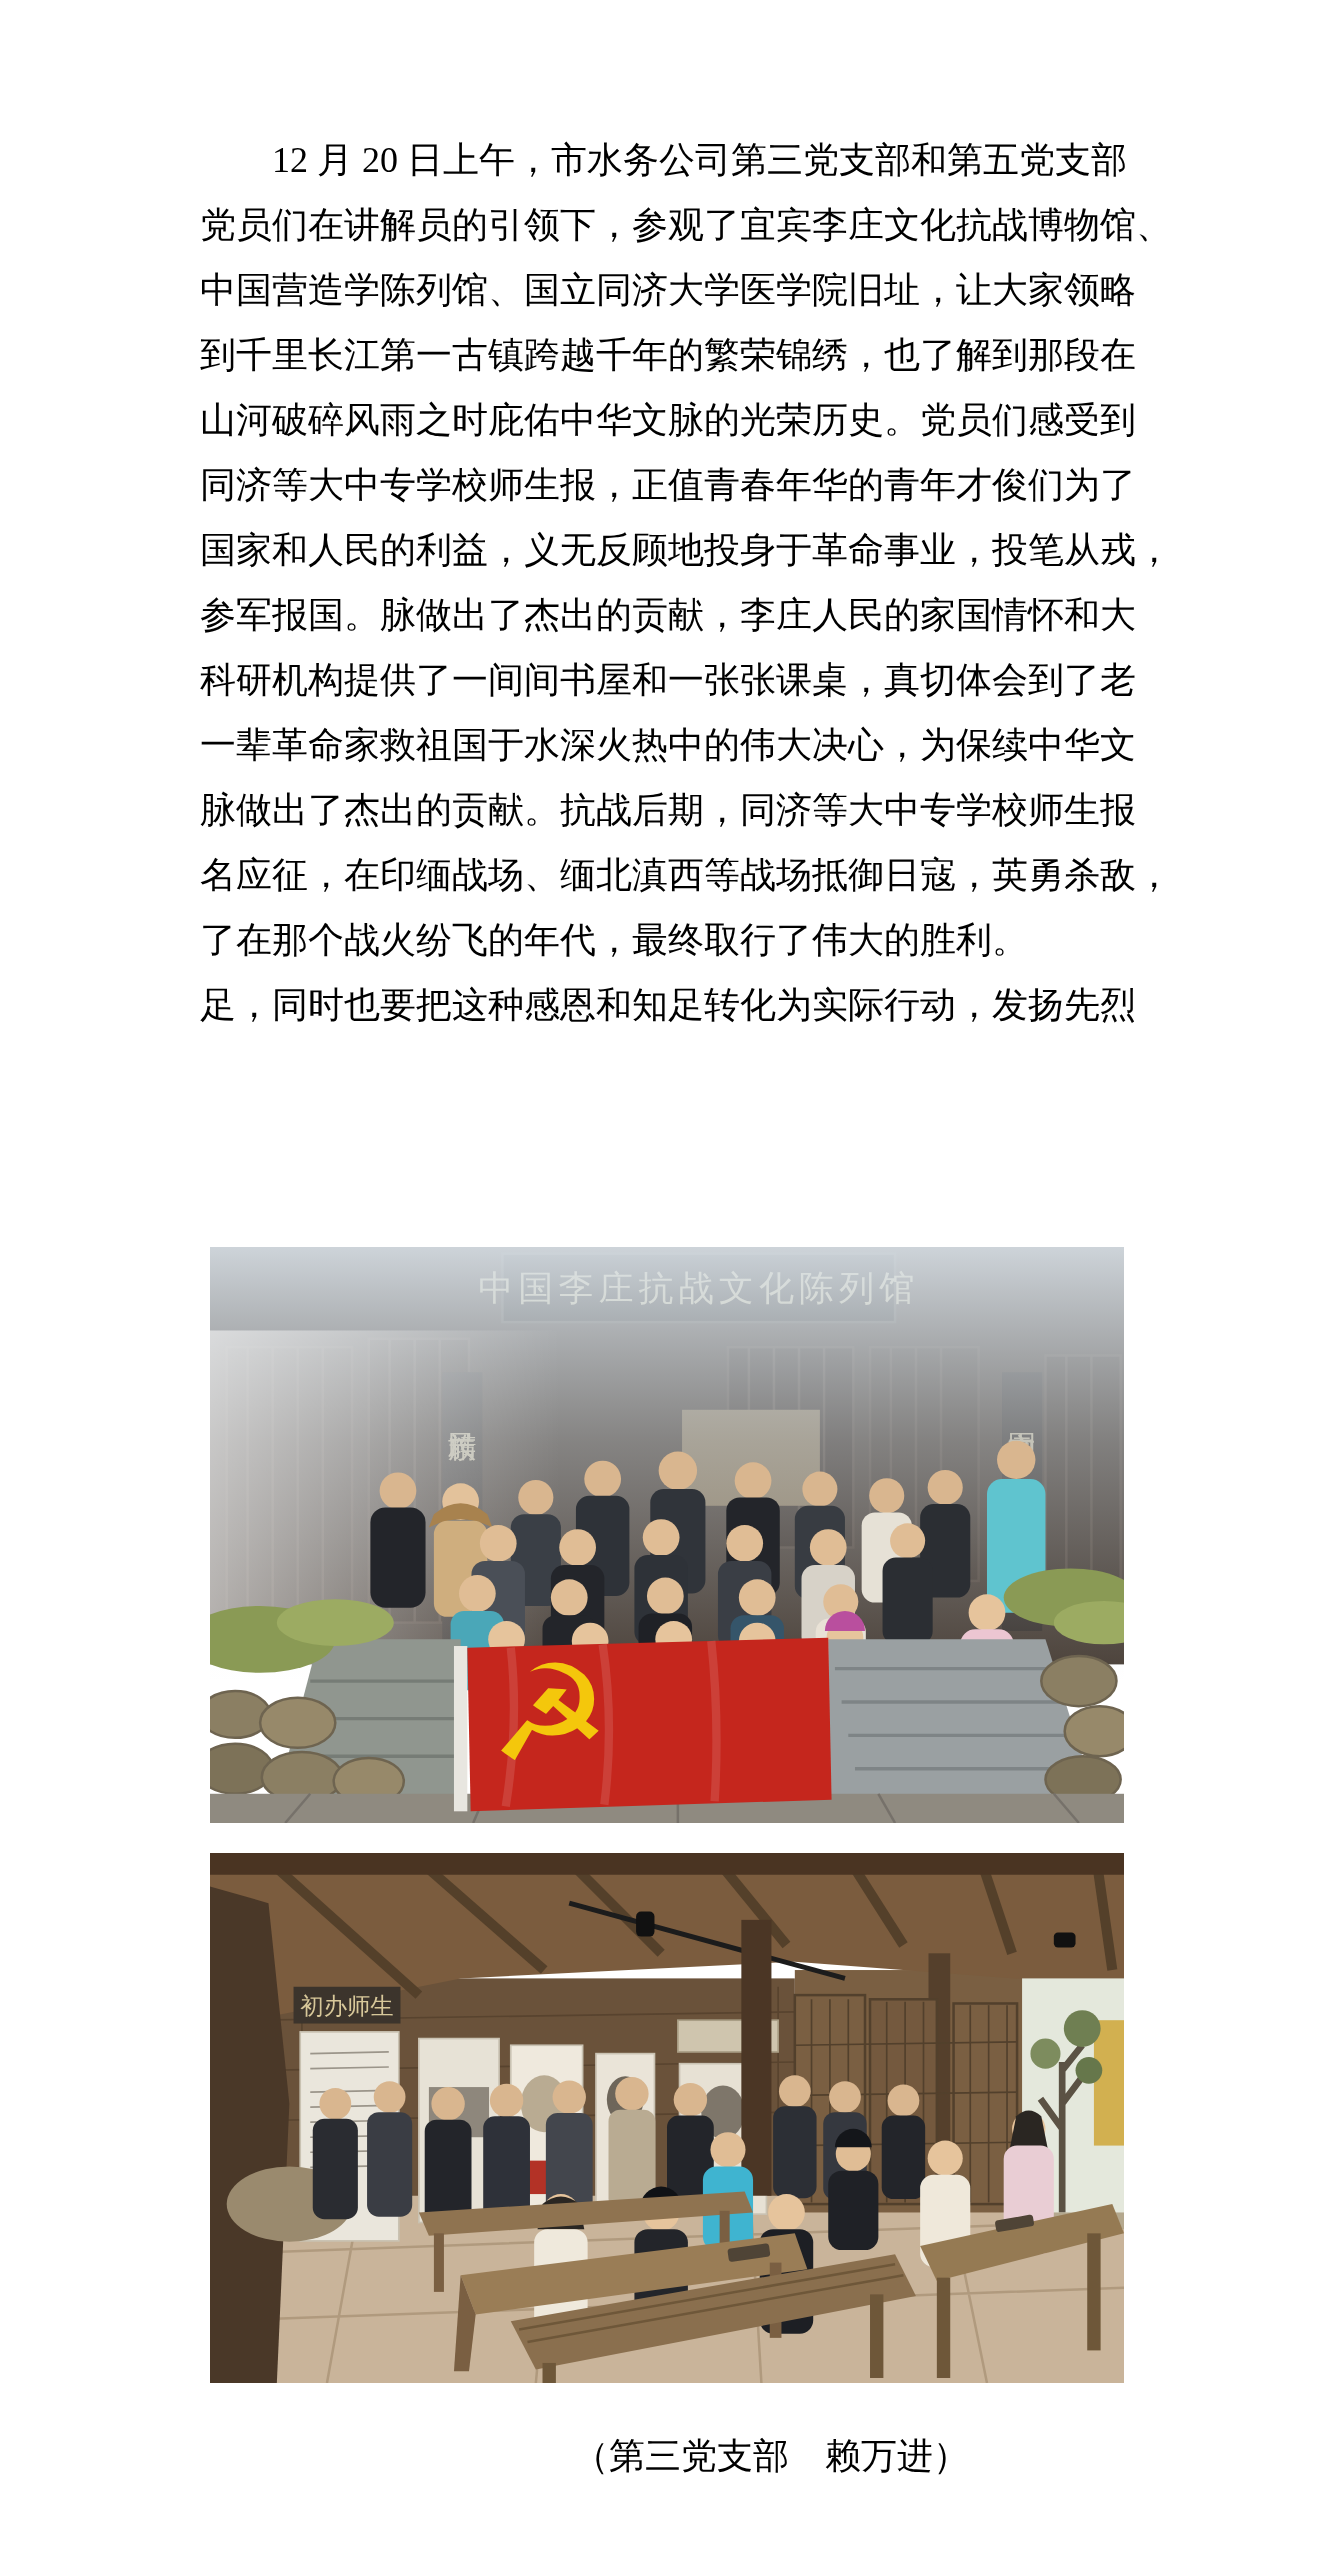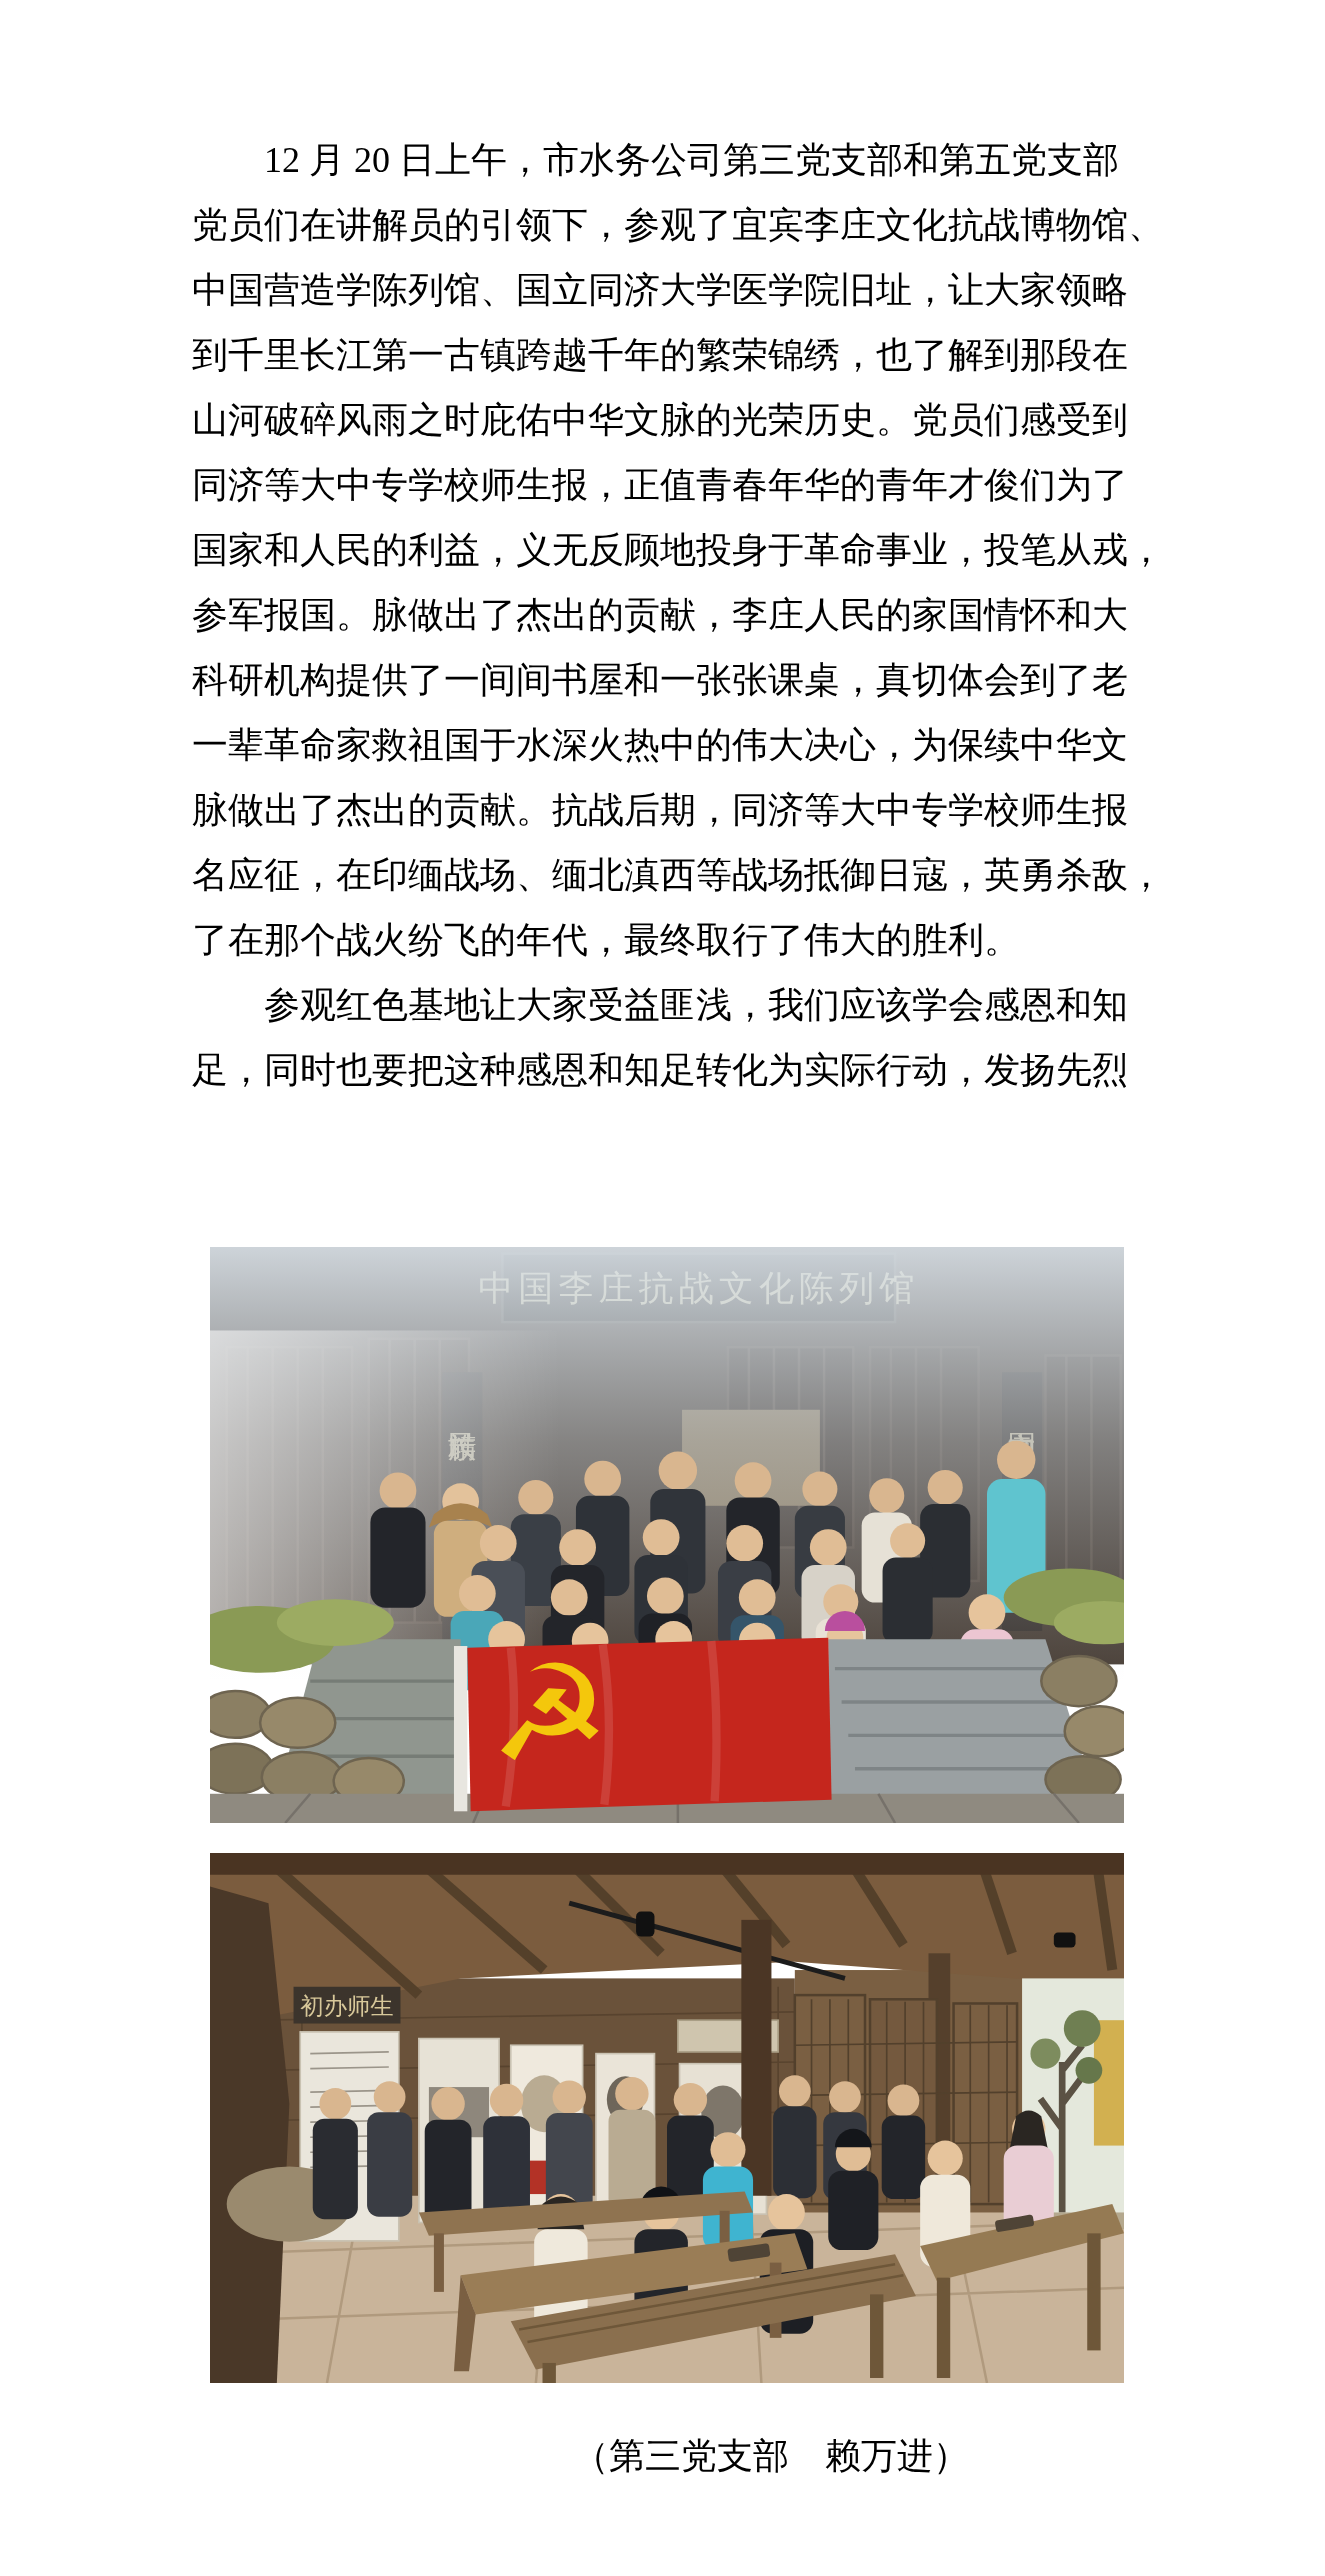--- a/index.html
+++ b/index.html
@@ -1,19 +1,19 @@
 <!DOCTYPE html>
 <html style="font-size:13.4px"><head>
 <meta charset="utf-8">
 <style>
   html,body{margin:0;padding:0;background:#ffffff;}
   .page{position:relative;width:1326px;height:2576px;background:#ffffff;overflow:hidden;
         font-family:"Liberation Serif","DejaVu Serif",serif;color:#000;}
   .text-block{position:absolute;left:192px;top:128px;width:977px;}
-  .line{font-size:36px;line-height:65px;height:65px;white-space:pre;letter-spacing:0px;}
+  .line{font-size:36px;line-height:65px;height:65px;white-space:pre;letter-spacing:0px;margin-left:8px;}
   .indent{padding-left:72px;}
   .photo{position:absolute;left:210px;width:914px;display:block;}
   .photo1{top:1247px;height:576px;}
   .photo2{top:1853px;height:530px;}
   .signature{position:absolute;left:573px;top:2399px;font-size:36px;line-height:50px;white-space:pre;margin-top:32px;}
 </style>
 </head>
 <body>
 
 <div class="page">
@@ -25,21 +25,20 @@
     <div class="line">到千里长江第一古镇跨越千年的繁荣锦绣，也了解到那段在</div>
     <div class="line">山河破碎风雨之时庇佑中华文脉的光荣历史。党员们感受到</div>
     <div class="line">同济等大中专学校师生报，正值青春年华的青年才俊们为了</div>
     <div class="line">国家和人民的利益，义无反顾地投身于革命事业，投笔从戎，</div>
     <div class="line">参军报国。脉做出了杰出的贡献，李庄人民的家国情怀和大</div>
     <div class="line">科研机构提供了一间间书屋和一张张课桌，真切体会到了老</div>
     <div class="line">一辈革命家救祖国于水深火热中的伟大决心，为保续中华文</div>
     <div class="line">脉做出了杰出的贡献。抗战后期，同济等大中专学校师生报</div>
     <div class="line">名应征，在印缅战场、缅北滇西等战场抵御日寇，英勇杀敌，</div>
     <div class="line">了在那个战火纷飞的年代，最终取行了伟大的胜利。</div>
-    <div class="line indent">参观红色基地让大家受益匪浅，我们应该学会感恩和知</div>
     <div class="line">足，同时也要把这种感恩和知足转化为实际行动，发扬先烈</div>
   </div>
 
   <svg class="photo photo1" viewBox="0 0 1094 690" preserveAspectRatio="none">
     <defs>
       <linearGradient id="haze" x1="0" y1="0" x2="0" y2="1">
         <stop offset="0" stop-color="#dce4eb" stop-opacity="0.9"></stop>
         <stop offset="0.45" stop-color="#cdd6dd" stop-opacity="0.45"></stop>
         <stop offset="1" stop-color="#cdd6dd" stop-opacity="0"></stop>
       </linearGradient>

